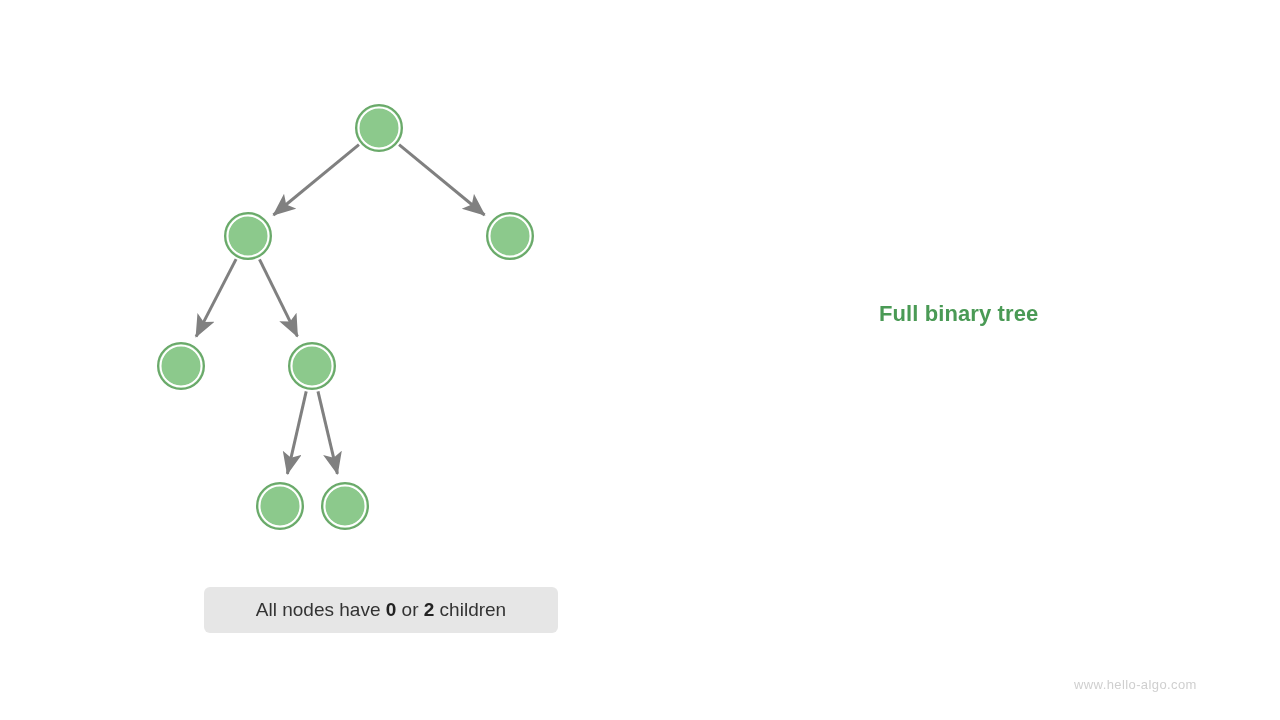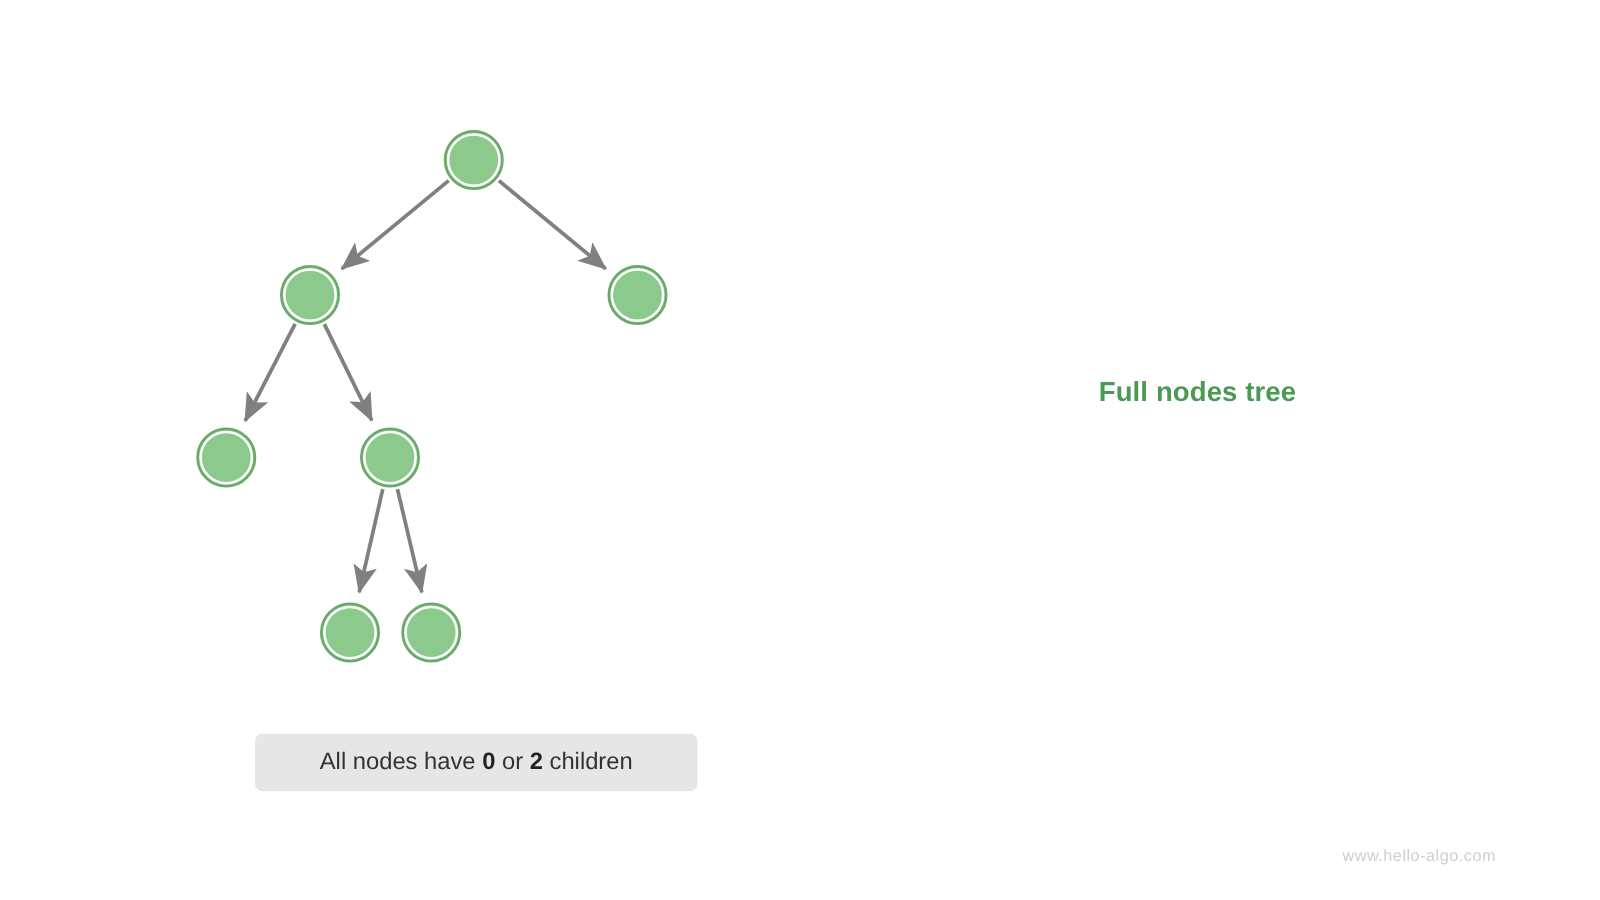--- a/index.html
+++ b/index.html
@@ -113,21 +113,21 @@
         <circle cx="280" cy="506" r="19" fill="#8cc98c"></circle>
       </g>
       <g>
         <circle cx="345" cy="506" r="23" fill="#8cc98c" stroke="#6aa96a" stroke-width="2"></circle>
         <circle cx="345" cy="506" r="20.5" fill="none" stroke="#ffffff" stroke-width="2"></circle>
         <circle cx="345" cy="506" r="19" fill="#8cc98c"></circle>
       </g>
     </g>
 </svg>
 
-<div class="title">Full nodes tree</div>
+<div class="title">Full binary tree</div>
 
 <div class="caption-box">
   <span class="caption-text">
     <span>All nodes have </span><b>0</b><span> or </span><b>2</b><span> children</span>
   </span>
 </div>
 
 <div class="watermark">www.hello-algo.com</div>
 
 </body></html>

